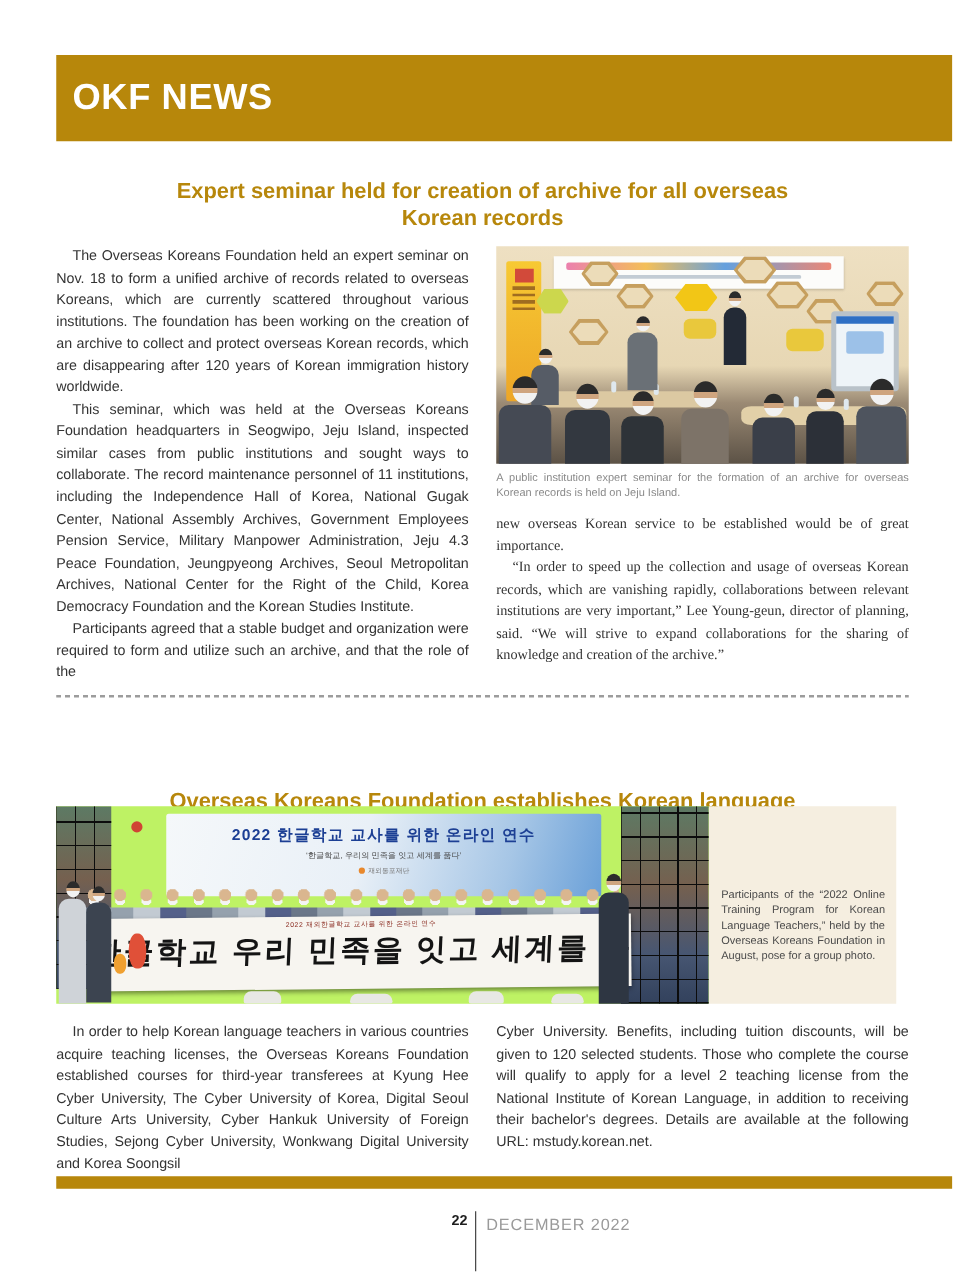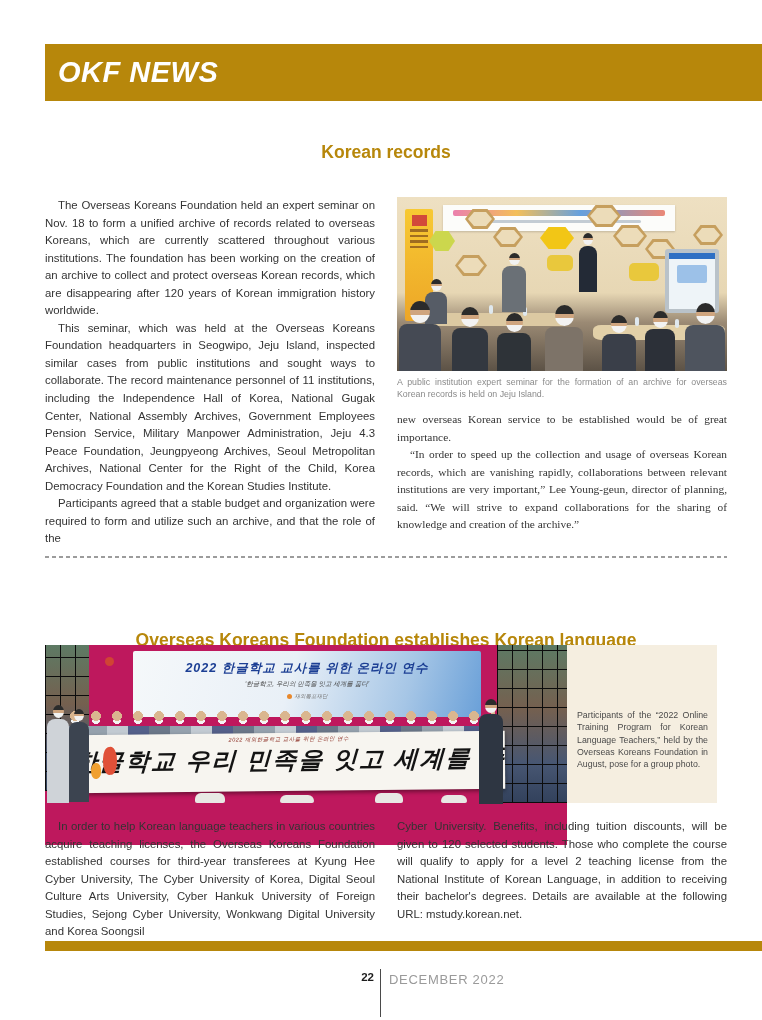--- a/index.html
+++ b/index.html
@@ -7,22 +7,22 @@
     --cream:#f5eee0;
     --body:#333;
     --cap:#8a8a8a;
   }
   html,body{margin:0;padding:0;background:#fff;}
   .page{
     position:relative;width:762px;height:1020px;background:#fff;overflow:hidden;
     font-family:"Liberation Sans","DejaVu Sans",sans-serif;margin:0 auto;
   }
   
-  .header-bar{position:absolute;left:45px;top:44px;width:717px;height:57px;background:var(--gold);
-    display:flex;align-items:center;box-sizing:border-box;padding-left:13px;font-style:italic;}
+  .header-bar{position:absolute;left:45px;top:44px;width:717px;height:69px;background:var(--gold);
+    display:flex;align-items:center;box-sizing:border-box;padding-left:13px;}
   .header-title{color:#fff;font-size:29px;font-weight:bold;letter-spacing:.5px;}
   .footer-bar{position:absolute;left:45px;top:941px;width:717px;height:10px;background:var(--gold);}
   .footer-pagenum{position:absolute;left:290px;top:971px;width:84px;text-align:right;
     font-size:11.5px;font-weight:bold;color:#1d1d1d;}
   .footer-divider{position:absolute;left:380px;top:969px;width:1px;height:48px;background:#4a4a4a;}
   .footer-issue{position:absolute;left:389px;top:972px;font-size:13px;color:#9a9a9a;letter-spacing:.7px;}
   
   .article-title{position:absolute;left:45px;width:682px;text-align:center;color:var(--gold);
     font-weight:bold;font-size:17.5px;line-height:22px;}
   #a1-title{top:141px;}
@@ -60,21 +60,21 @@
     background:linear-gradient(#2b2b2b 42%,#cfa57f 42% 62%,#f2f2f2 62%);}
   .person .body{border-radius:8px 8px 0 0;margin-top:1px;}
   .p1-screen{position:absolute;left:268px;top:52px;width:54px;height:64px;background:#b9c2c9;border-radius:3px;}
   .p1-screen .scr{position:absolute;inset:4px;background:#eef4f8;}
   .p1-screen .scr .bar{height:6px;background:#2e6fc4;}
   .p1-screen .scr .blob{margin:6px auto 0;width:30px;height:18px;background:#9cc1e8;border-radius:2px;}
   .table1{position:absolute;background:#dcc9a2;border-radius:8px/5px;}
   .bottle{position:absolute;width:4px;height:9px;background:#dfe8ee;border-radius:2px;}
   .chair-y{position:absolute;background:#e9c83c;border-radius:5px;}
   
-  .photo2{position:relative;width:522px;height:200px;background:#be185d;overflow:hidden;font-style:italic;}
+  .photo2{position:relative;width:522px;height:158px;background:#bef264;overflow:hidden;}
   .vwall{position:absolute;top:0;
     background:
       repeating-linear-gradient(0deg,#0c0c0c 0 1px,transparent 1px 19px),
       repeating-linear-gradient(90deg,#0c0c0c 0 1px,transparent 1px 15px),
       linear-gradient(180deg,#5d7a64 0%,#75604f 40%,#475672 75%,#32415c 100%);}
   .p2-screen{position:absolute;left:88px;top:6px;width:348px;height:66px;border-radius:2px;
     text-align:center;box-sizing:border-box;padding-top:9px;
     background:linear-gradient(105deg,#f5f8fa 0%,#e9f0f7 45%,#a6c6e6 78%,#6aa0d8 100%);}
   .p2-screen .t{font-size:12.5px;font-weight:bold;color:#1c3f94;letter-spacing:1px;}
   .p2-screen .s{font-size:6.5px;color:#444;margin-top:3px;}
@@ -105,20 +105,21 @@
 </head>
 <body>
 
 <div class="page">
 
   <div class="header-bar">
     <span class="header-title">OKF NEWS</span>
   </div>
 
   <div class="article-title" id="a1-title">
+    <div>Expert seminar held for creation of archive for all overseas</div>
     <div>Korean records</div>
   </div>
 
   <div class="col" id="a1-left">
     <p>The Overseas Koreans Foundation held an expert seminar on Nov. 18 to form a unified archive of records related to overseas Koreans, which are currently scattered throughout various institutions. The foundation has been working on the creation of an archive to collect and protect overseas Korean records, which are disappearing after 120 years of Korean immigration history worldwide.</p>
     <p>This seminar, which was held at the Overseas Koreans Foundation headquarters in Seogwipo, Jeju Island, inspected similar cases from public institutions and sought ways to collaborate. The record maintenance personnel of 11 institutions, including the Independence Hall of Korea, National Gugak Center, National Assembly Archives, Government Employees Pension Service, Military Manpower Administration, Jeju 4.3 Peace Foundation, Jeungpyeong Archives, Seoul Metropolitan Archives, National Center for the Right of the Child, Korea Democracy Foundation and the Korean Studies Institute.</p>
     <p>Participants agreed that a stable budget and organization were required to form and utilize such an archive, and that the role of the</p>
   </div>
 
   <div class="col" id="a1-right">

